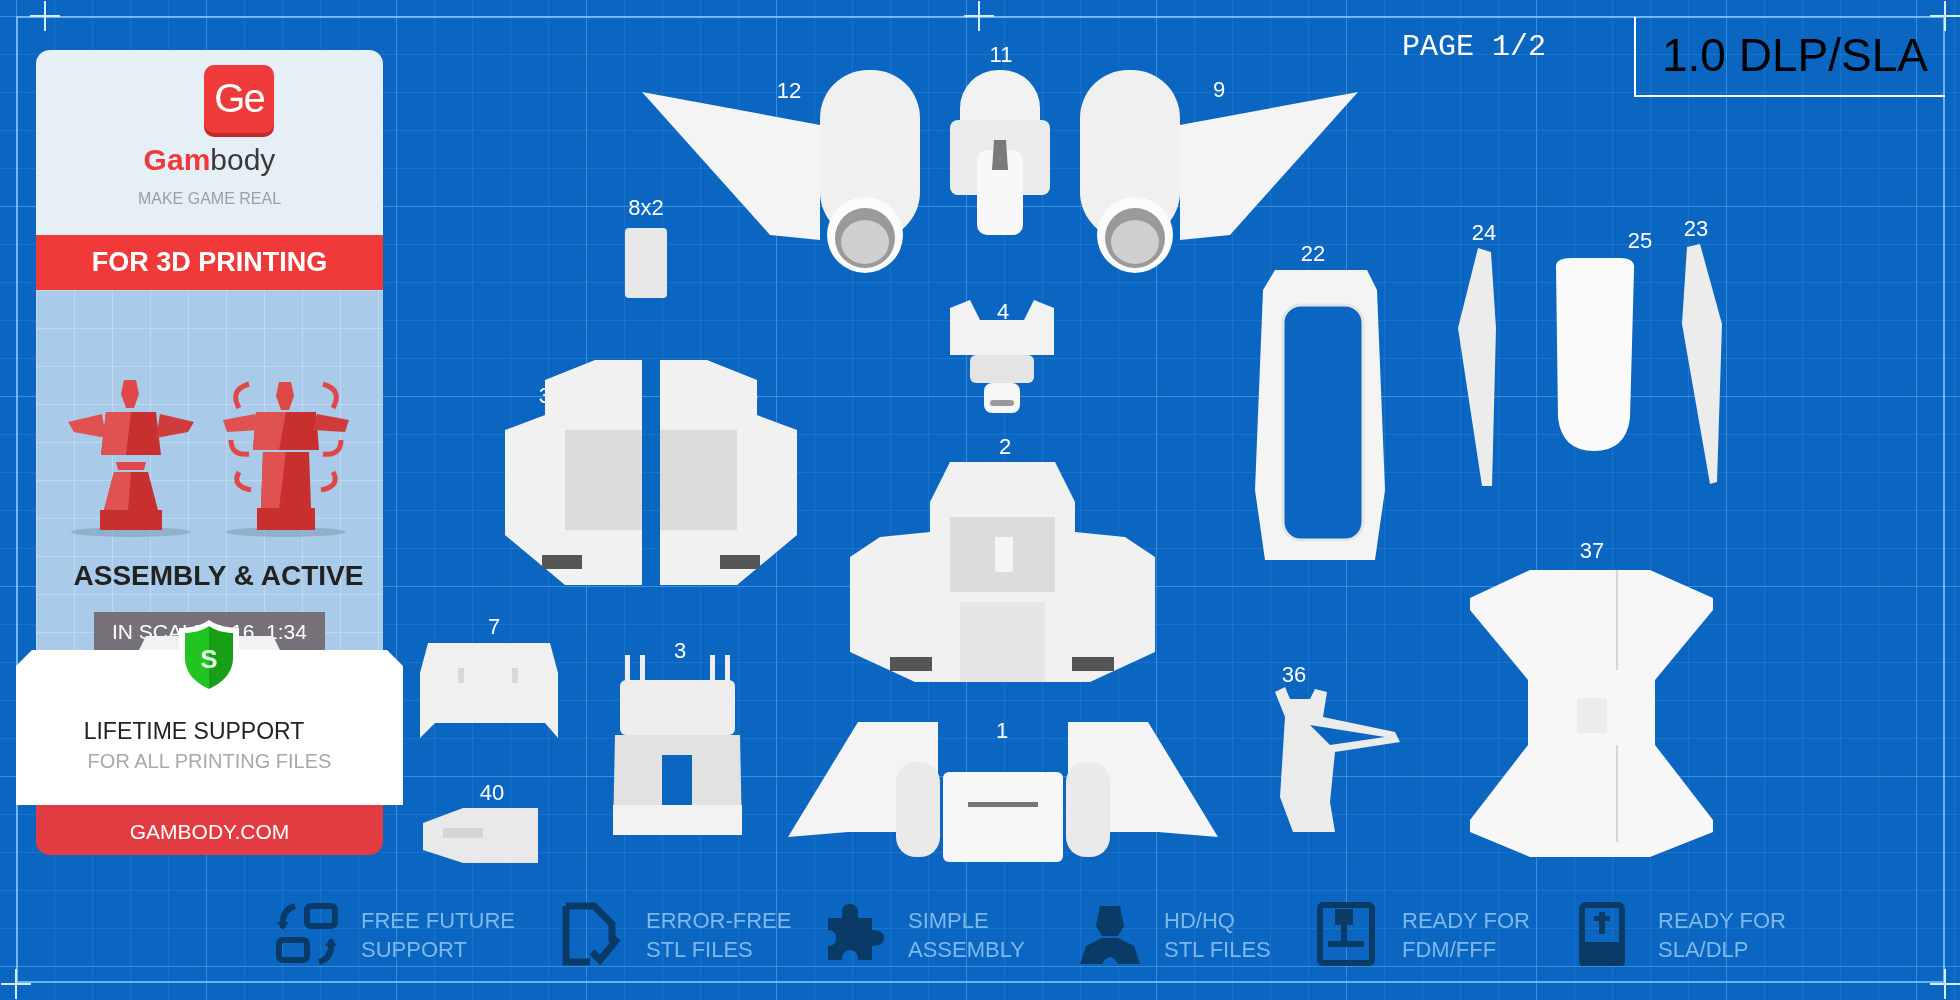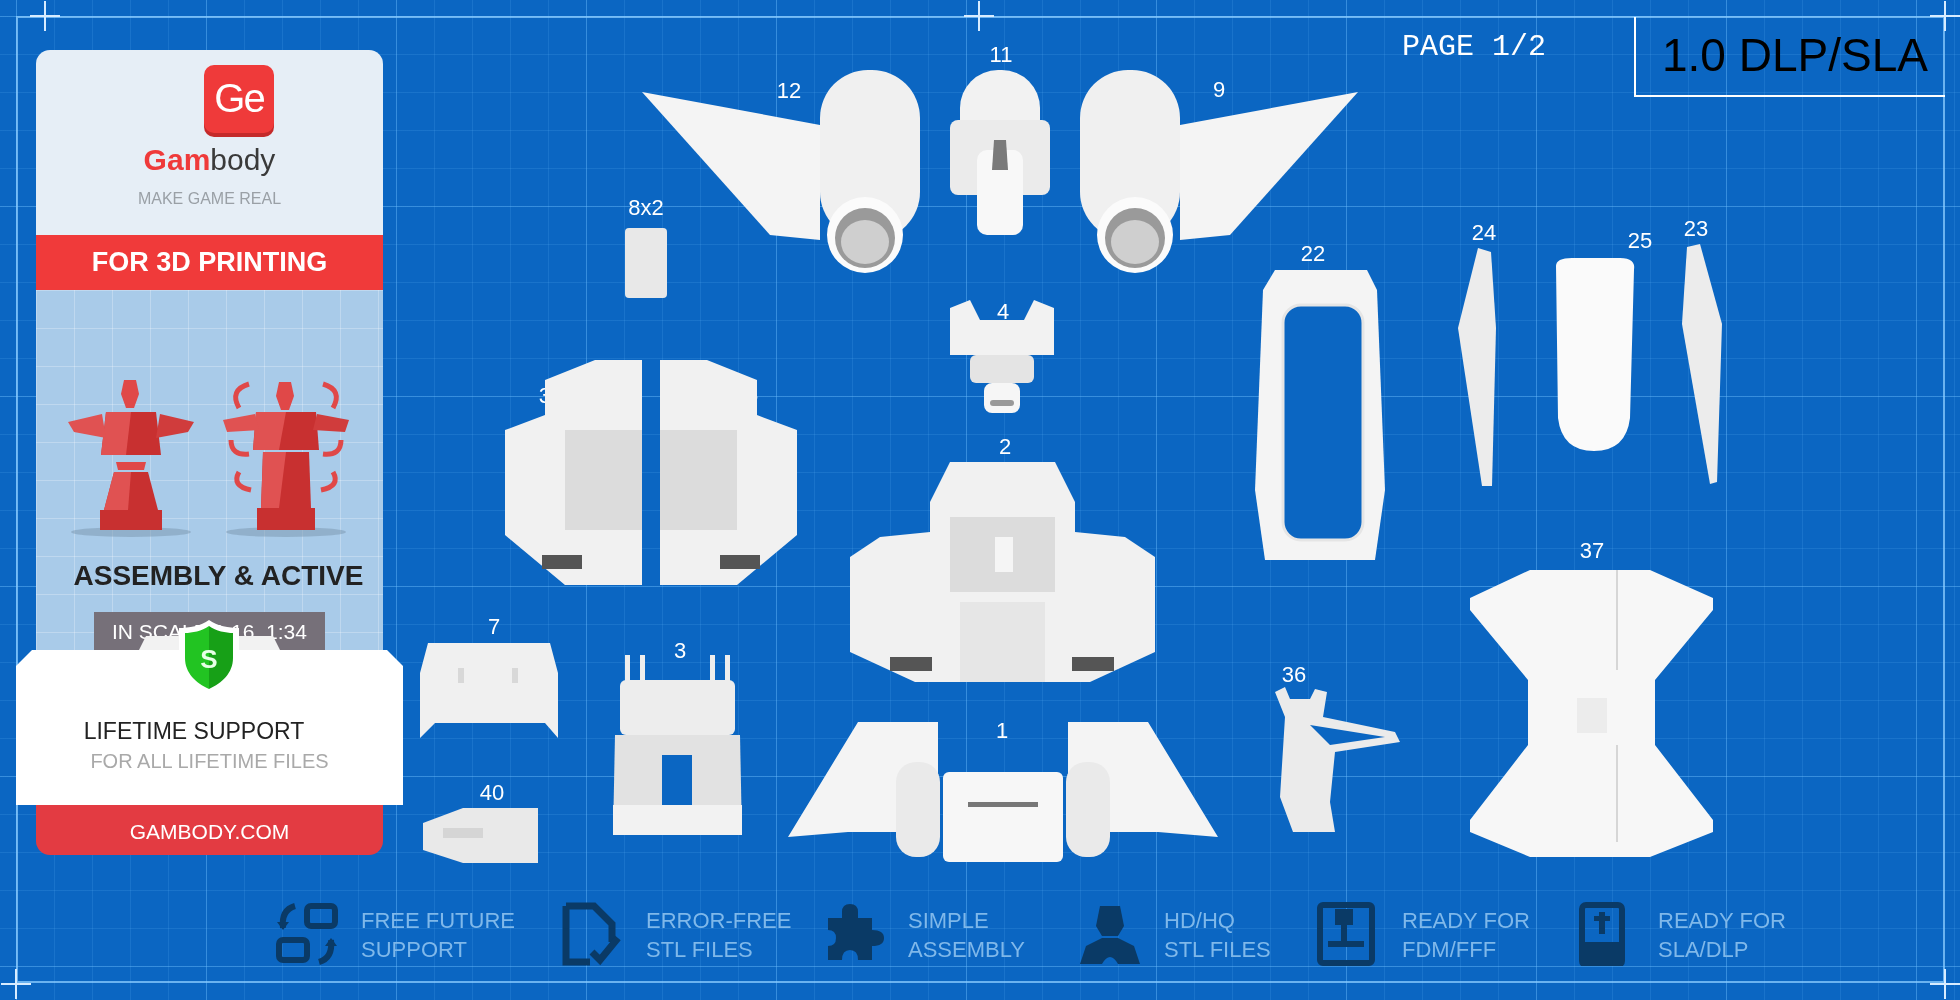--- a/index.html
+++ b/index.html
@@ -120,21 +120,21 @@
     <div class="support-card"></div>
     <div class="shield">
       <svg viewBox="0 0 60 75">
         <path d="M30,0 C22,6 10,8 0,8 L0,38 C0,56 14,68 30,75 C46,68 60,56 60,38 L60,8 C50,8 38,6 30,0 Z" fill="#fff"></path>
         <path d="M30,6 C23,11 13,13 6,13 L6,38 C6,53 17,63 30,69 Z" fill="#22c422"></path>
         <path d="M30,6 C37,11 47,13 54,13 L54,38 C54,53 43,63 30,69 Z" fill="#17a017"></path>
         <text x="30" y="48" text-anchor="middle" font-size="26" font-weight="bold" fill="#e6ffe6" font-family="Liberation Sans, sans-serif">S</text>
       </svg>
     </div>
     <div class="lifetime">LIFETIME SUPPORT</div>
-    <div class="purchased">FOR ALL LIFETIME FILES</div>
+    <div class="purchased">FOR ALL PRINTING FILES</div>
   </div>
   <div class="footer-red">GAMBODY.COM</div>
 </div>
 
 <div class="page-label">PAGE 1/2</div>
 <div class="version-box"></div>
 <div class="version-label">1.0 DLP/SLA</div>
 
 <div class="part-label" style="left:789px;top:78px;">12</div>
 <div class="part-label" style="left:1001px;top:42px;">11</div>

